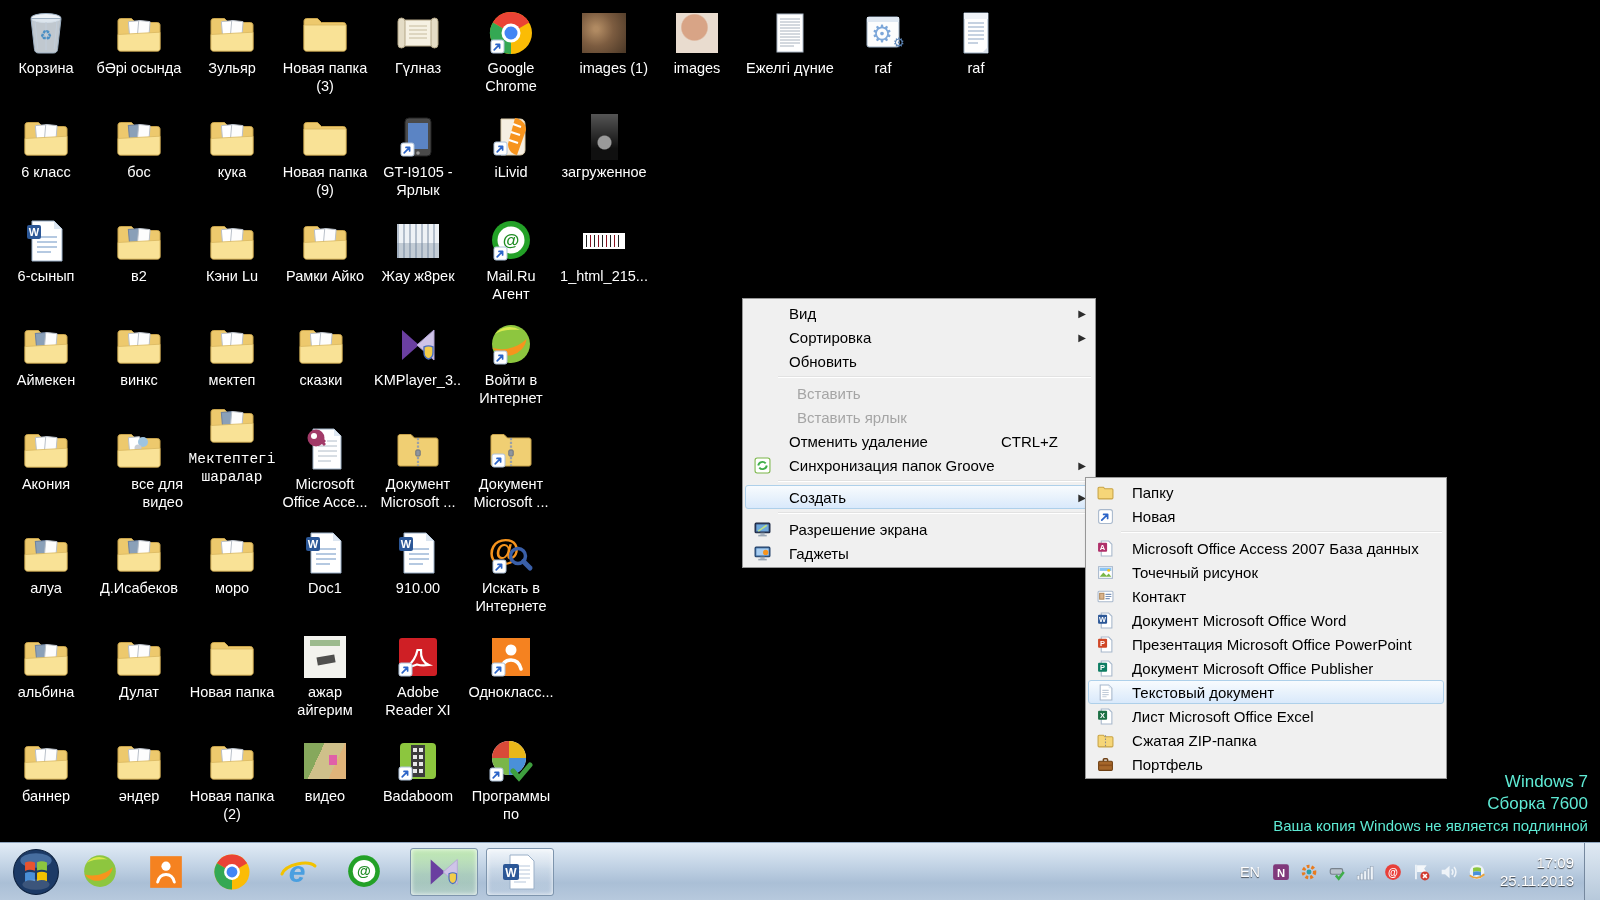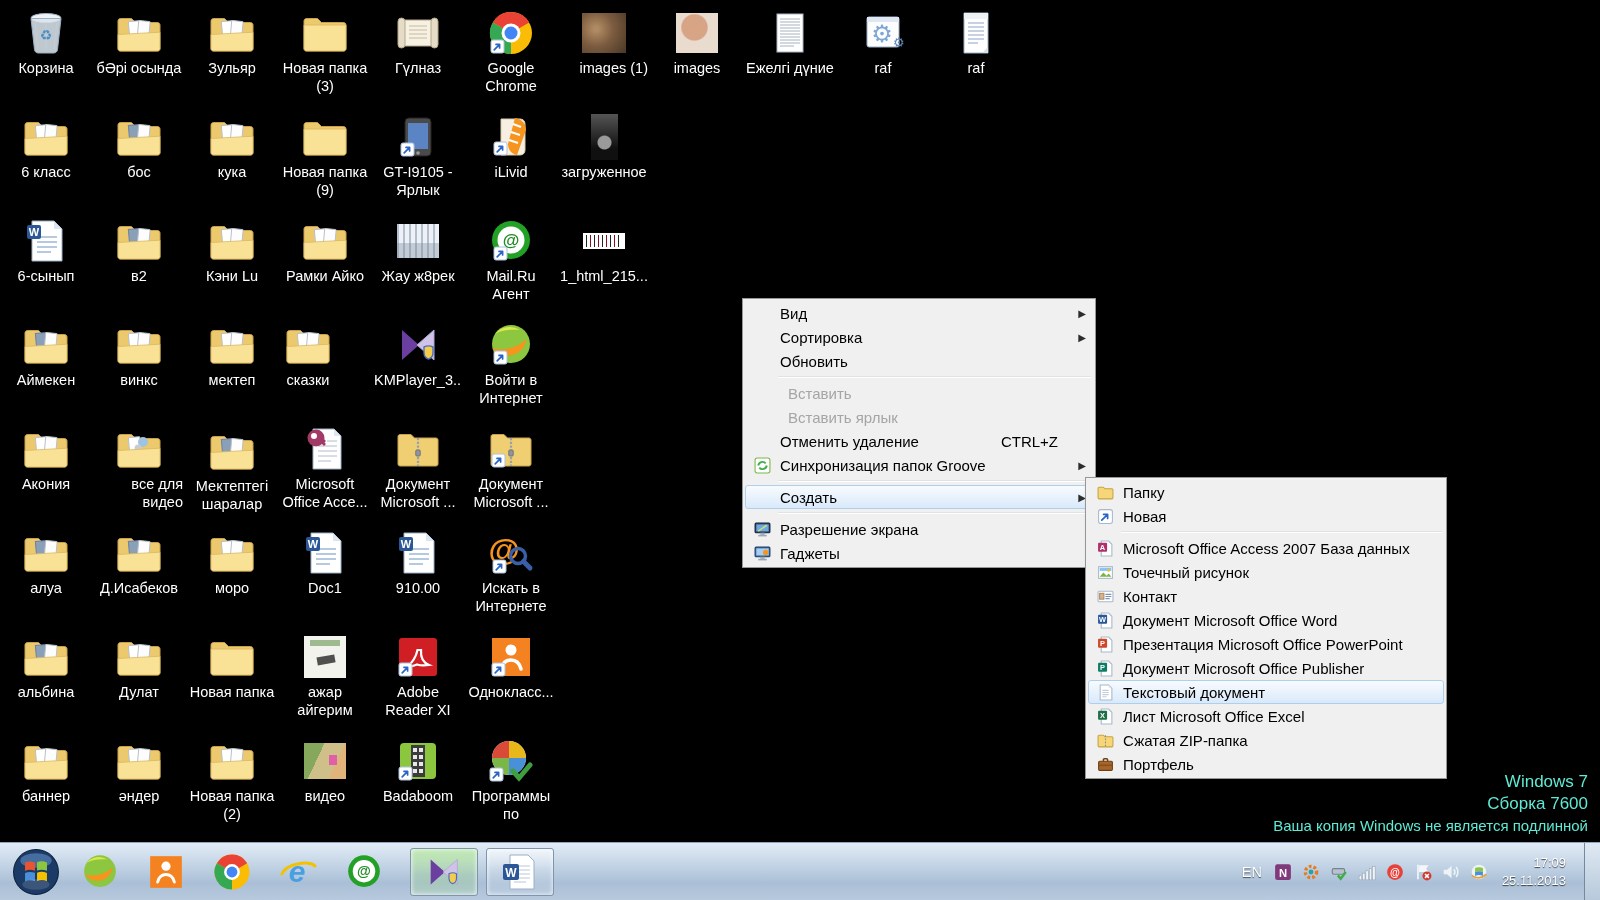--- a/index.html
+++ b/index.html
@@ -26,21 +26,21 @@
   .barcode{width:42px;height:16px;background:#fff;padding:2px 3px;box-sizing:border-box;}
   .barcode i{display:block;width:100%;height:100%;
      background:repeating-linear-gradient(90deg,#222 0 1.5px,rgba(0,0,0,0) 1.5px 4px,#8a1020 4px 5.5px,rgba(0,0,0,0) 5.5px 8px);}
 
   
   .w7menu{position:absolute;background:#f0f0f0;border:1px solid #979797;padding:2px;
           box-shadow:3px 3px 4px rgba(0,0,0,.45);font-size:15px;color:#000;}
   #context-menu{left:742px;top:298px;width:348px;z-index:10;}
   #create-submenu{left:1085px;top:477px;width:356px;z-index:11;}
   .menu-item{position:relative;display:flex;align-items:center;height:24px;box-sizing:border-box;
-             padding:0 22px 0 5px;border:1px solid rgba(0,0,0,0);border-radius:3px;}
+             padding:0 22px 0 5px;border:1px solid rgba(0,0,0,0);border-radius:3px;gap:9px;}
   .mi-icon{width:22px;height:18px;display:flex;align-items:center;justify-content:center;margin-right:7px;flex:none;}
   .mi-icon svg{width:17px;height:17px;}
   .mi-label{white-space:nowrap;}
   .mi-shortcut{margin-left:auto;padding-right:12px;}
   .mi-arrow{position:absolute;right:6px;top:50%;transform:translateY(-50%);font-size:10px;color:#2c2c2c;}
   .menu-item.disabled .mi-label{color:#a5a5a5;margin-left:8px;}
   .menu-item.highlighted{background:linear-gradient(#f8fbfe,#eaf3fc 45%,#d9e9fb);border-color:#aed0ea;}
   .menu-sep{border-top:1px solid #e2e2e2;border-bottom:1px solid #fff;margin:3px 2px 3px 33px;}
 
   
@@ -60,21 +60,21 @@
   .tb-btn{width:66px;height:46px;margin-right:8px;display:flex;align-items:center;justify-content:center;
           border:1px solid #7e95ad;border-radius:3px;
           background:linear-gradient(rgba(255,255,255,.6),rgba(255,255,255,.2) 45%,rgba(190,207,225,.35));
           box-shadow:inset 0 0 5px rgba(255,255,255,.9);}
   .tb-btn.tint-green{background:linear-gradient(rgba(186,233,166,.85),rgba(150,210,130,.35) 55%,rgba(176,220,160,.3));}
   #tb-tray{margin-left:auto;display:flex;align-items:center;}
   .tray-lang{color:#fff;font-size:14.5px;margin-right:12px;text-shadow:0 1px 1px rgba(0,0,0,.6);}
   #tray-icons{display:flex;align-items:center;}
   .tray-ic{width:18px;height:18px;margin-right:10px;display:inline-flex;}
   .tray-ic svg{width:18px;height:18px;}
-  .tray-clock{text-align:right;color:#fff;font-size:13px;line-height:18px;margin:0 18px 0 4px;
+  .tray-clock{text-align:right;color:#fff;font-size:15px;line-height:18px;margin:0 10px 0 4px;
               text-shadow:0 1px 1px rgba(0,0,0,.7);}
   .show-desktop{width:15px;height:57px;border-left:1px solid #75889e;
                 background:linear-gradient(#dfe9f3,#b7c9db);}
 </style>
 </head>
 <body>
 
 <div id="screen">
   <div id="desktop-icons">
       <div class="dicon" style="left: 2px; top: 6px;">
@@ -369,21 +369,21 @@
         <div class="dicon-img">
           <svg viewBox="0 0 48 48">
             <path d="M3 39.5V12c0-1.4 1.1-2.5 2.5-2.5H16.5l4 4H42.5c1.4 0 2.5 1.1 2.5 2.5v23.5c0 1.4-1.1 2.5-2.5 2.5H5.5C4.1 42 3 40.9 3 39.5z" fill="#edc96d" stroke="#c7a24b"></path>
             <rect x="14" y="12" width="11.5" height="16" rx="1" fill="#fff" stroke="#b8bfc8" transform="rotate(-5 20 20)"></rect>
             <rect x="23" y="12" width="11.5" height="16" rx="1" fill="#fdfdfd" stroke="#b8bfc8" transform="rotate(5 29 20)"></rect>
             <path d="M3 39.5V25.5l42-2.3V39.5c0 1.4-1.1 2.5-2.5 2.5H5.5C4.1 42 3 40.9 3 39.5z" fill="#f9e296" stroke="#d9b75f" stroke-width="0.8"></path>
           </svg>
         </div>
         <div class="dicon-label">мектеп</div>
       </div>
-      <div class="dicon" style="left: 264px; top: 318px;">
+      <div class="dicon" style="left: 277px; top: 318px;">
         <div class="dicon-img">
           <svg viewBox="0 0 48 48">
             <path d="M3 39.5V12c0-1.4 1.1-2.5 2.5-2.5H16.5l4 4H42.5c1.4 0 2.5 1.1 2.5 2.5v23.5c0 1.4-1.1 2.5-2.5 2.5H5.5C4.1 42 3 40.9 3 39.5z" fill="#edc96d" stroke="#c7a24b"></path>
             <rect x="14" y="12" width="11.5" height="16" rx="1" fill="#fff" stroke="#b8bfc8" transform="rotate(-5 20 20)"></rect>
             <rect x="23" y="12" width="11.5" height="16" rx="1" fill="#fdfdfd" stroke="#b8bfc8" transform="rotate(5 29 20)"></rect>
             <path d="M3 39.5V25.5l42-2.3V39.5c0 1.4-1.1 2.5-2.5 2.5H5.5C4.1 42 3 40.9 3 39.5z" fill="#f9e296" stroke="#d9b75f" stroke-width="0.8"></path>
           </svg>
         </div>
         <div class="dicon-label">сказки</div>
       </div>
@@ -427,21 +427,21 @@
           <svg viewBox="0 0 48 48">
             <path d="M3 39.5V12c0-1.4 1.1-2.5 2.5-2.5H16.5l4 4H42.5c1.4 0 2.5 1.1 2.5 2.5v23.5c0 1.4-1.1 2.5-2.5 2.5H5.5C4.1 42 3 40.9 3 39.5z" fill="#edc96d" stroke="#c7a24b"></path>
             <rect x="14" y="12" width="11.5" height="16" rx="1" fill="#fff" stroke="#b8bfc8" transform="rotate(-5 20 20)"></rect>
             <circle cx="28" cy="17" r="5" fill="#9ec4e0"></circle>
             <circle cx="23" cy="23" r="3.5" fill="#c8cdd4"></circle>
             <path d="M3 39.5V25.5l42-2.3V39.5c0 1.4-1.1 2.5-2.5 2.5H5.5C4.1 42 3 40.9 3 39.5z" fill="#f9e296" stroke="#d9b75f" stroke-width="0.8"></path>
           </svg>
         </div>
         <div class="dicon-label">все для видео</div>
       </div>
-      <div class="dicon" style="left: 188px; top: 424px;">
+      <div class="dicon" style="left: 188px; top: 397px; font-family: Liberation Mono, monospace;">
         <div class="dicon-img">
           <svg viewBox="0 0 48 48">
             <path d="M3 39.5V12c0-1.4 1.1-2.5 2.5-2.5H16.5l4 4H42.5c1.4 0 2.5 1.1 2.5 2.5v23.5c0 1.4-1.1 2.5-2.5 2.5H5.5C4.1 42 3 40.9 3 39.5z" fill="#edc96d" stroke="#c7a24b"></path>
             <rect x="14" y="12" width="11.5" height="16" fill="#8aa0b8" stroke="#6e82a0" transform="rotate(-5 20 20)"></rect>
             <rect x="23" y="12" width="11.5" height="16" rx="1" fill="#fdfdfd" stroke="#b8bfc8" transform="rotate(5 29 20)"></rect>
             <path d="M3 39.5V25.5l42-2.3V39.5c0 1.4-1.1 2.5-2.5 2.5H5.5C4.1 42 3 40.9 3 39.5z" fill="#f9e296" stroke="#d9b75f" stroke-width="0.8"></path>
           </svg>
         </div>
         <div class="dicon-label">Мектептегі шаралар</div>
       </div>

